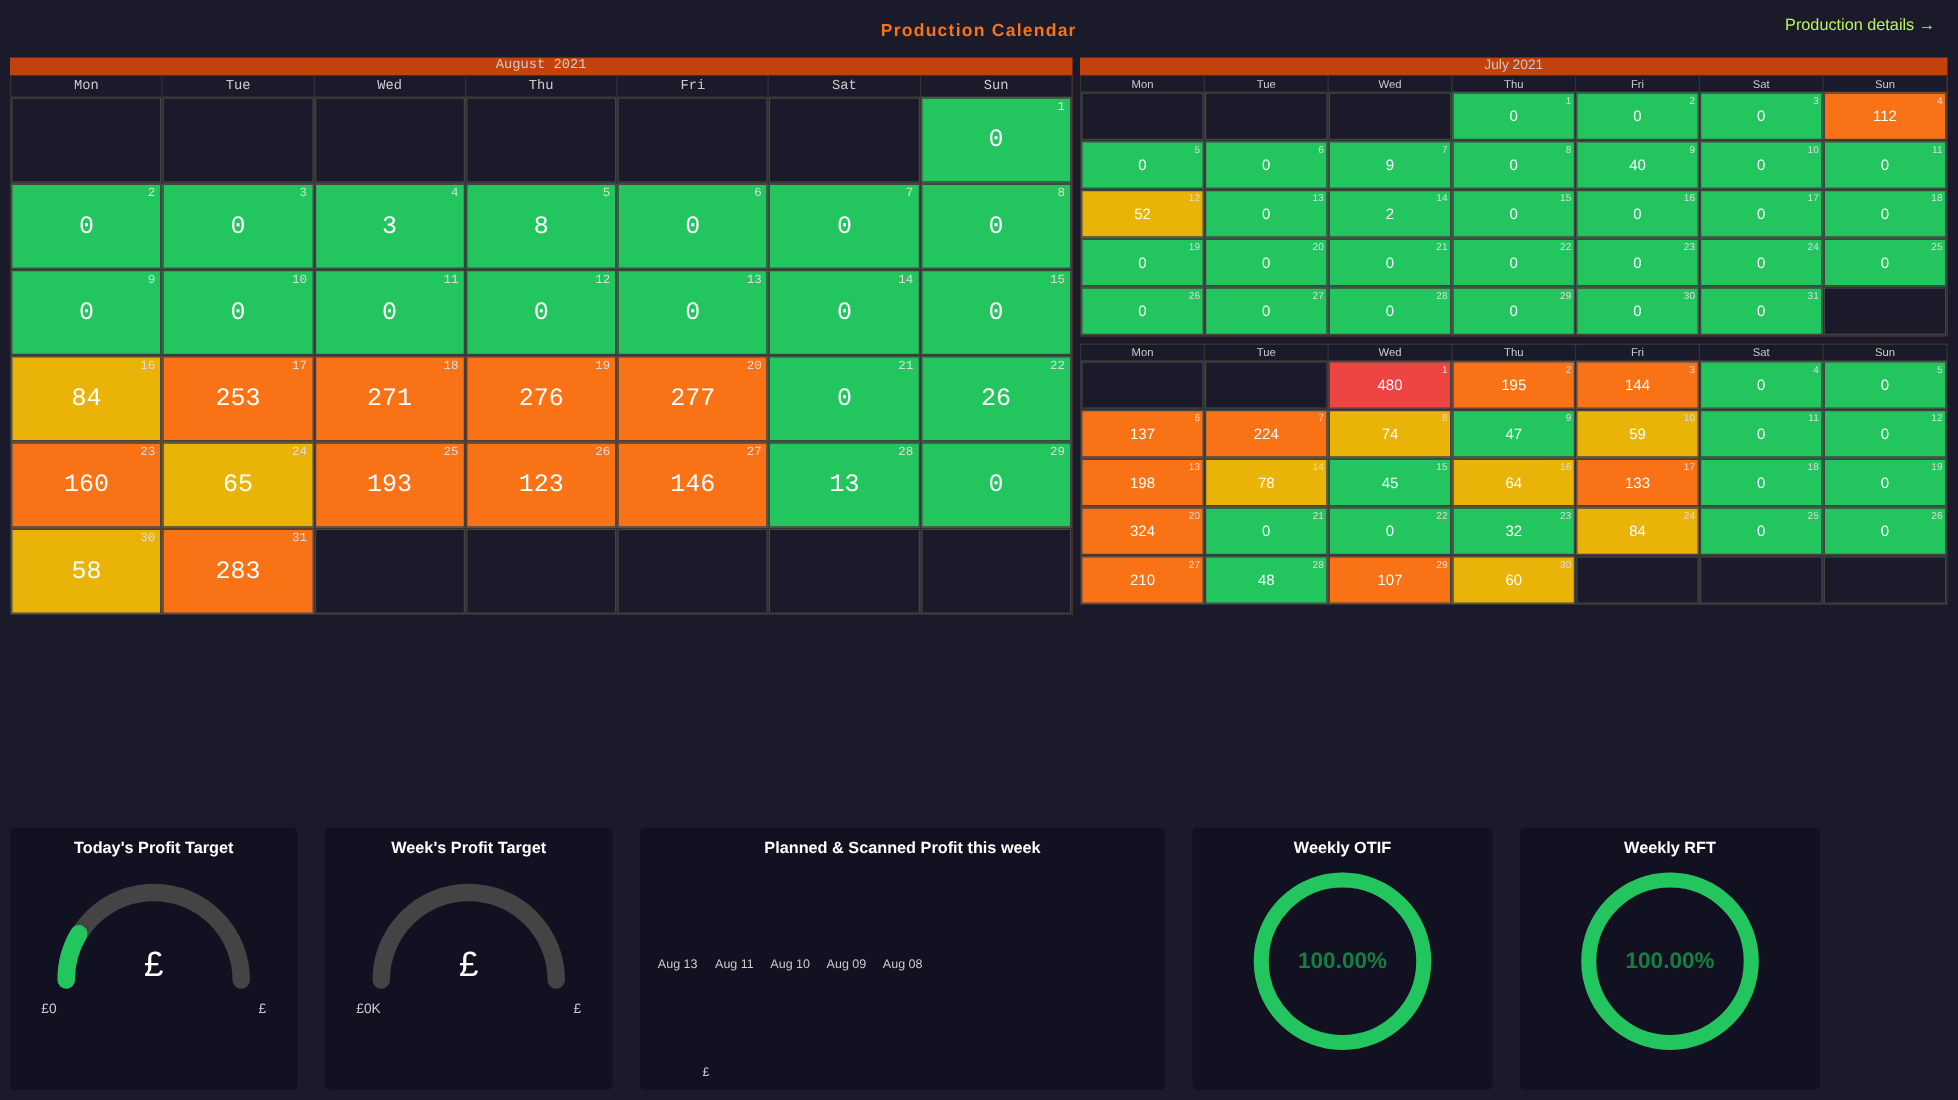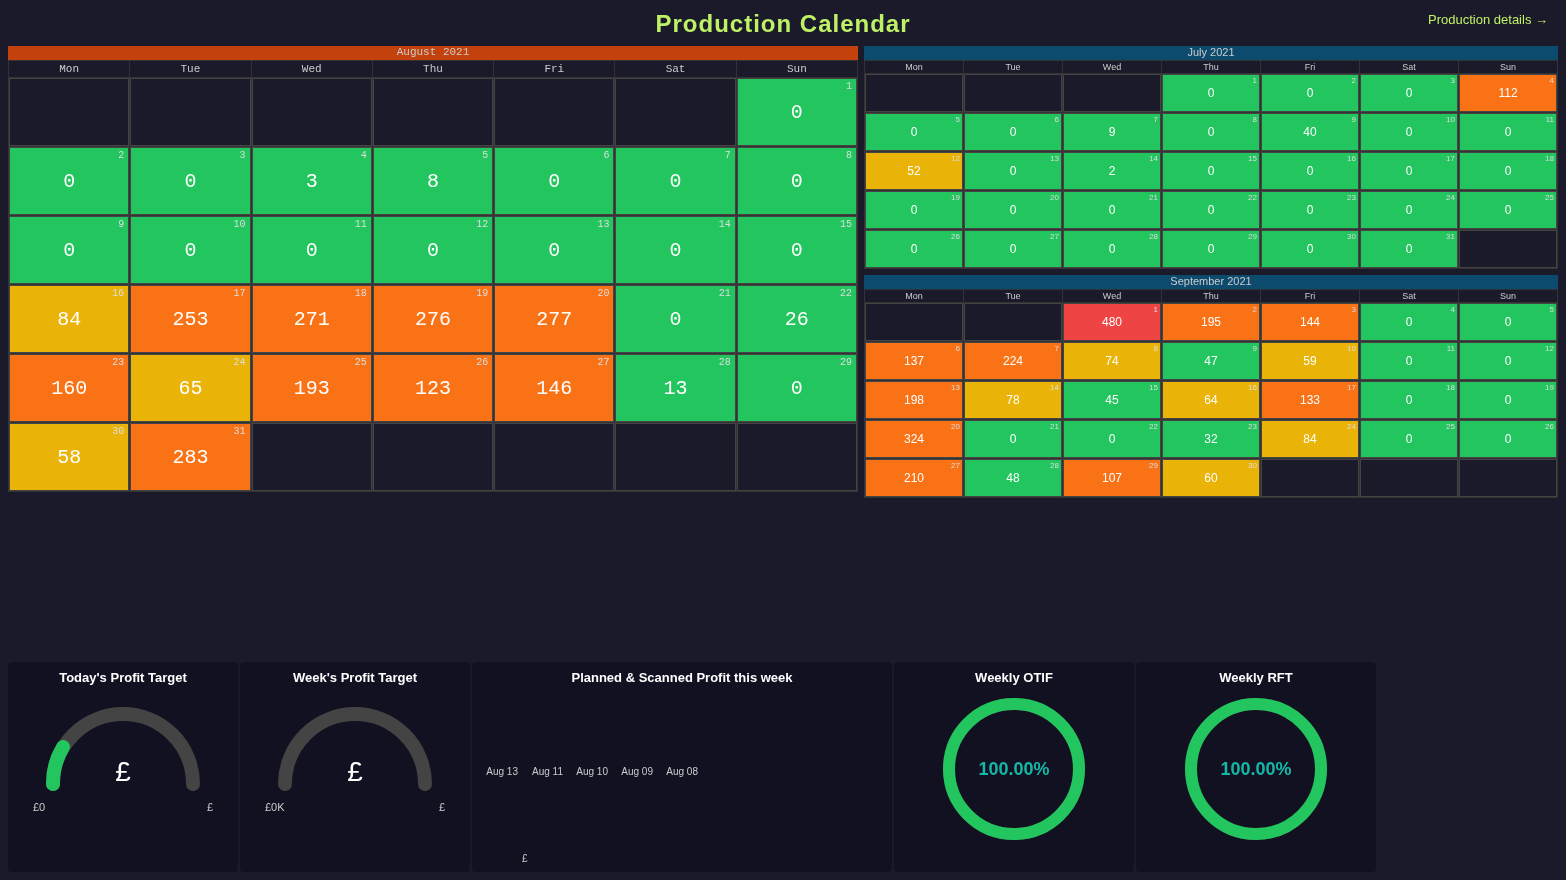--- a/index.html
+++ b/index.html
@@ -22,23 +22,23 @@
       background: #1a1a2a;
     }
     .header {
       display: flex;
       align-items: center;
       justify-content: center;
       position: relative;
       height: 32px;
     }
     .page-title {
-      font-size: 24px;
+      font-size: 14px;
       font-weight: 600;
-      color: #bef264;
+      color: #f97316;
       letter-spacing: 1px;
     }
     .production-details-link {
       position: absolute;
       right: 10px;
       top: 4px;
       color: #bef264;
       font-size: 13px;
       cursor: pointer;
       display: flex;
@@ -108,21 +108,21 @@
       font-size: 10px;
       color: #ddd;
       font-weight: 300;
     }
     .cal-cell.green { background: #22c55e; }
     .cal-cell.yellow { background: #eab308; }
     .cal-cell.orange { background: #f97316; }
 
     
     .small-calendar {
-      background: #0c4a6e;
+      background: #c2410c;
     }
     .small-cal-grid {
       display: grid;
       grid-template-columns: repeat(7, 1fr);
       gap: 1px;
       background: #333;
       border: 1px solid #333;
     }
     .small-cal-header {
       background: #1a1a2a;
@@ -151,21 +151,21 @@
     }
     .small-cal-cell.green { background: #22c55e; }
     .small-cal-cell.yellow { background: #eab308; }
     .small-cal-cell.orange { background: #f97316; }
     .small-cal-cell.red { background: #ef4444; }
 
     
     .bottom-panel {
       height: 210px;
       display: flex;
-      gap: 2px;
+      gap: 22px;
       background: #1a1a2a;
       margin-top: 46px;
     }
     .bottom-widget {
       background: #111122;
       border-radius: 4px;
       display: flex;
       flex-direction: column;
       align-items: center;
       padding: 8px;
@@ -237,21 +237,21 @@
       width: 160px;
       height: 160px;
     }
     .circle-value {
       position: absolute;
       top: 50%;
       left: 50%;
       transform: translate(-50%, -50%);
       font-size: 18px;
       font-weight: 700;
-      color: #14b8a6;
+      color: #15803d;
     }
   </style>
 </head>
 <body>
 
 <div class="page-container">
 
   <div class="header">
     <h1 class="page-title">Production Calendar</h1>
     <span class="production-details-link">Production details →</span>
@@ -544,21 +544,20 @@
               <span>0</span>
             </div>
             <div class="small-cal-cell green">
               <span class="sday-num">31</span>
               <span>0</span>
             </div>
             <div class="small-cal-cell empty"></div>
           </div>
       </div>
       <div class="small-calendar">
-        <div class="calendar-title">September 2021</div>
         <div class="small-cal-grid" id="september-grid">
             <div class="small-cal-header">Mon</div>
             <div class="small-cal-header">Tue</div>
             <div class="small-cal-header">Wed</div>
             <div class="small-cal-header">Thu</div>
             <div class="small-cal-header">Fri</div>
             <div class="small-cal-header">Sat</div>
             <div class="small-cal-header">Sun</div>
             <div class="small-cal-cell empty"></div>
             <div class="small-cal-cell empty"></div>

